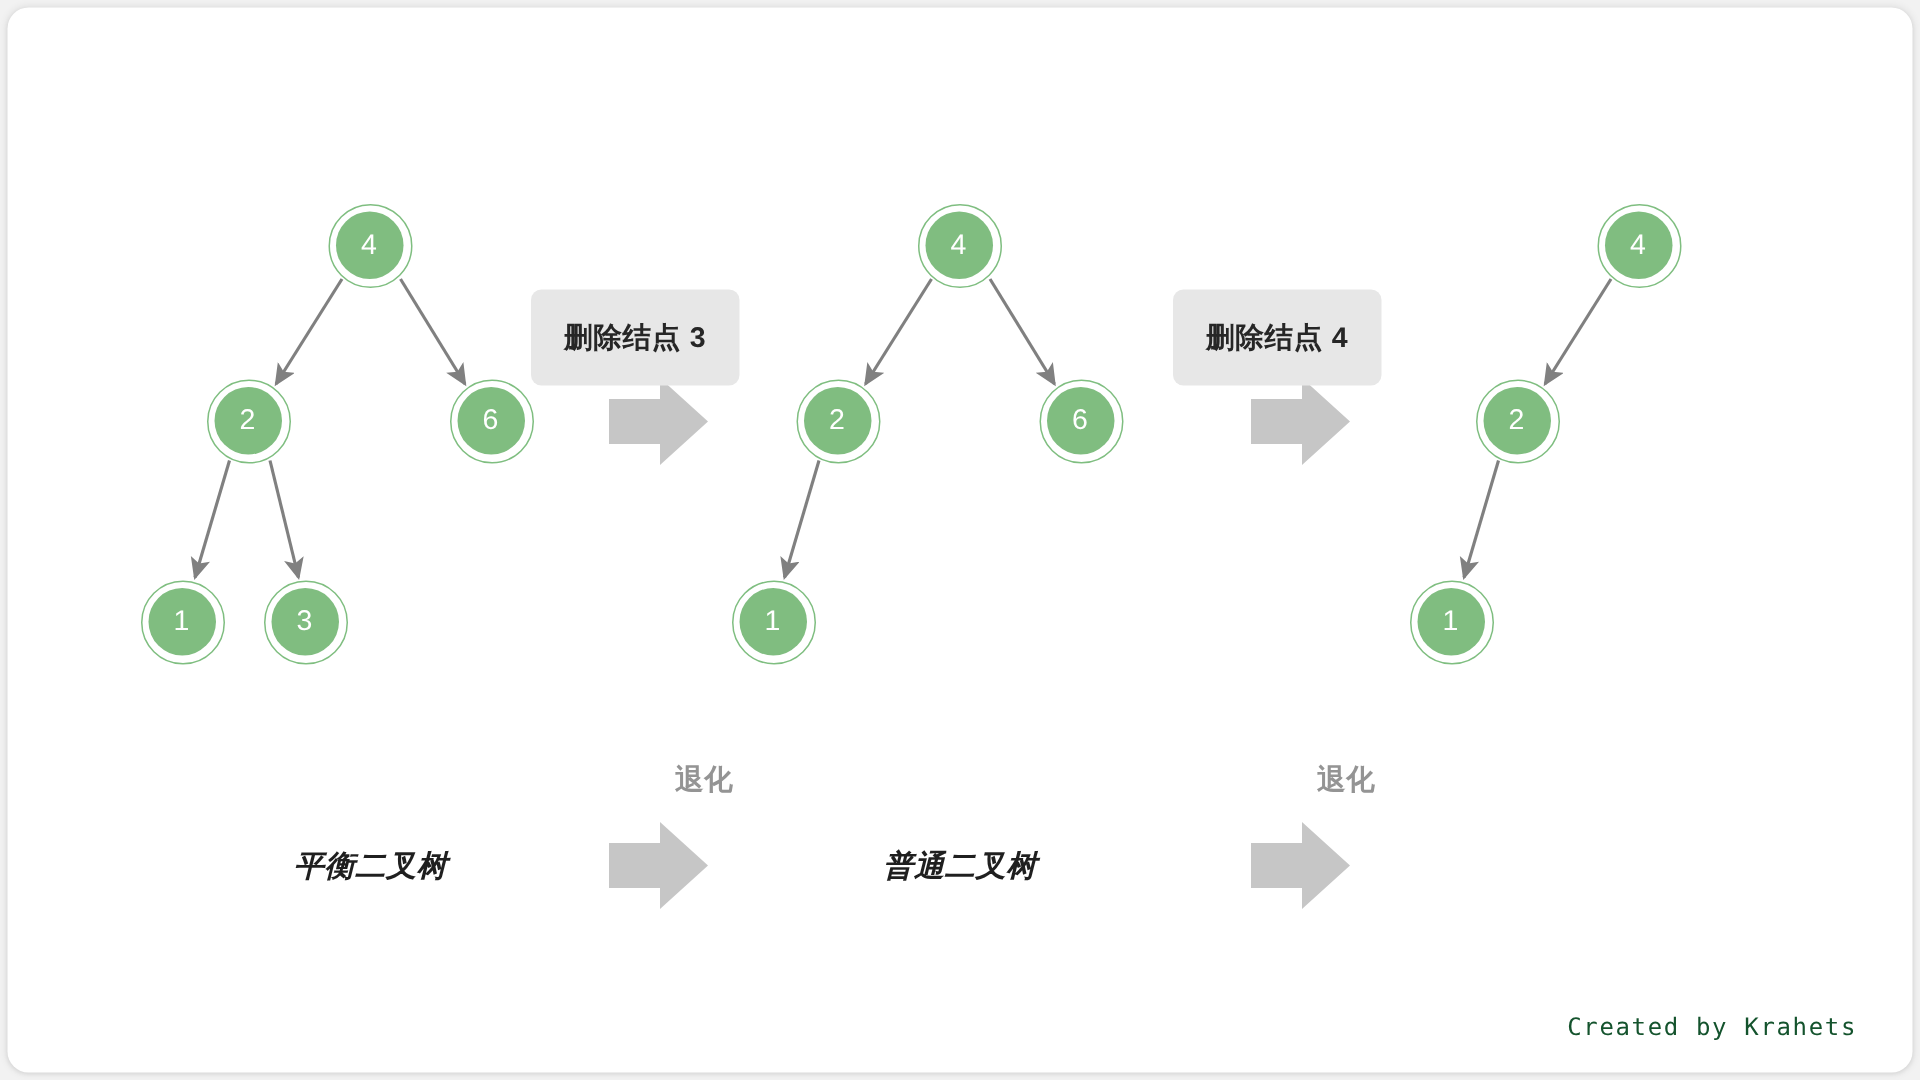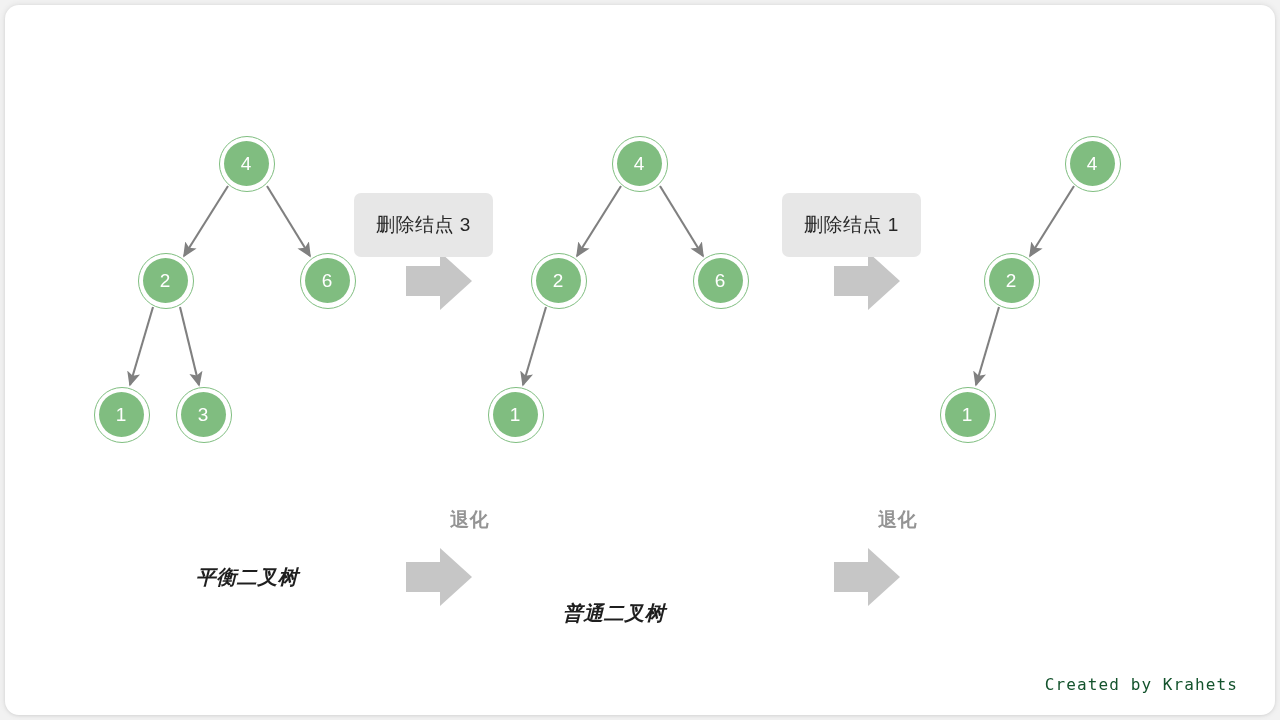--- a/index.html
+++ b/index.html
@@ -67,21 +67,21 @@
   .chip {
     position: absolute;
     background: #e7e7e7;
     border-radius: 7px;
     height: 64px;
     display: flex;
     align-items: center;
     justify-content: center;
     color: #262626;
     font-size: 19px;
-    font-weight: normal;
+    font-weight: bold;
     letter-spacing: 0.5px;
     padding: 17px 22px;
     box-sizing: border-box;
     white-space: nowrap;
   }
 
   
   .caption {
     position: absolute;
     color: #1f1f1f;
@@ -191,22 +191,22 @@
     </div>
     <div class="node" style="left:984px;top:253px;">
       <div class="disc">2</div>
     </div>
     <div class="node" style="left:940px;top:387px;">
       <div class="disc">1</div>
     </div>
   </div>
 
   <div class="chip" style="left:354px;top:193px;">删除结点  3</div>
-  <div class="chip" style="left:782px;top:193px;">删除结点  1</div>
+  <div class="chip" style="left:782px;top:193px;">删除结点  4</div>
 
   <div class="transition-label" style="left:389px;top:507px;width:100px;">退化</div>
   <div class="transition-label" style="left:817px;top:507px;width:100px;">退化</div>
 
   <div class="caption" style="left:147px;top:564px;width:200px;">平衡二叉树</div>
-  <div class="caption" style="left:514px;top:564px;width:200px;margin-top:36px;">普通二叉树</div>
+  <div class="caption" style="left:540px;top:564px;width:200px;">普通二叉树</div>
 
   <div id="watermark">Created by Krahets</div>
 </div>
 
 </body></html>

